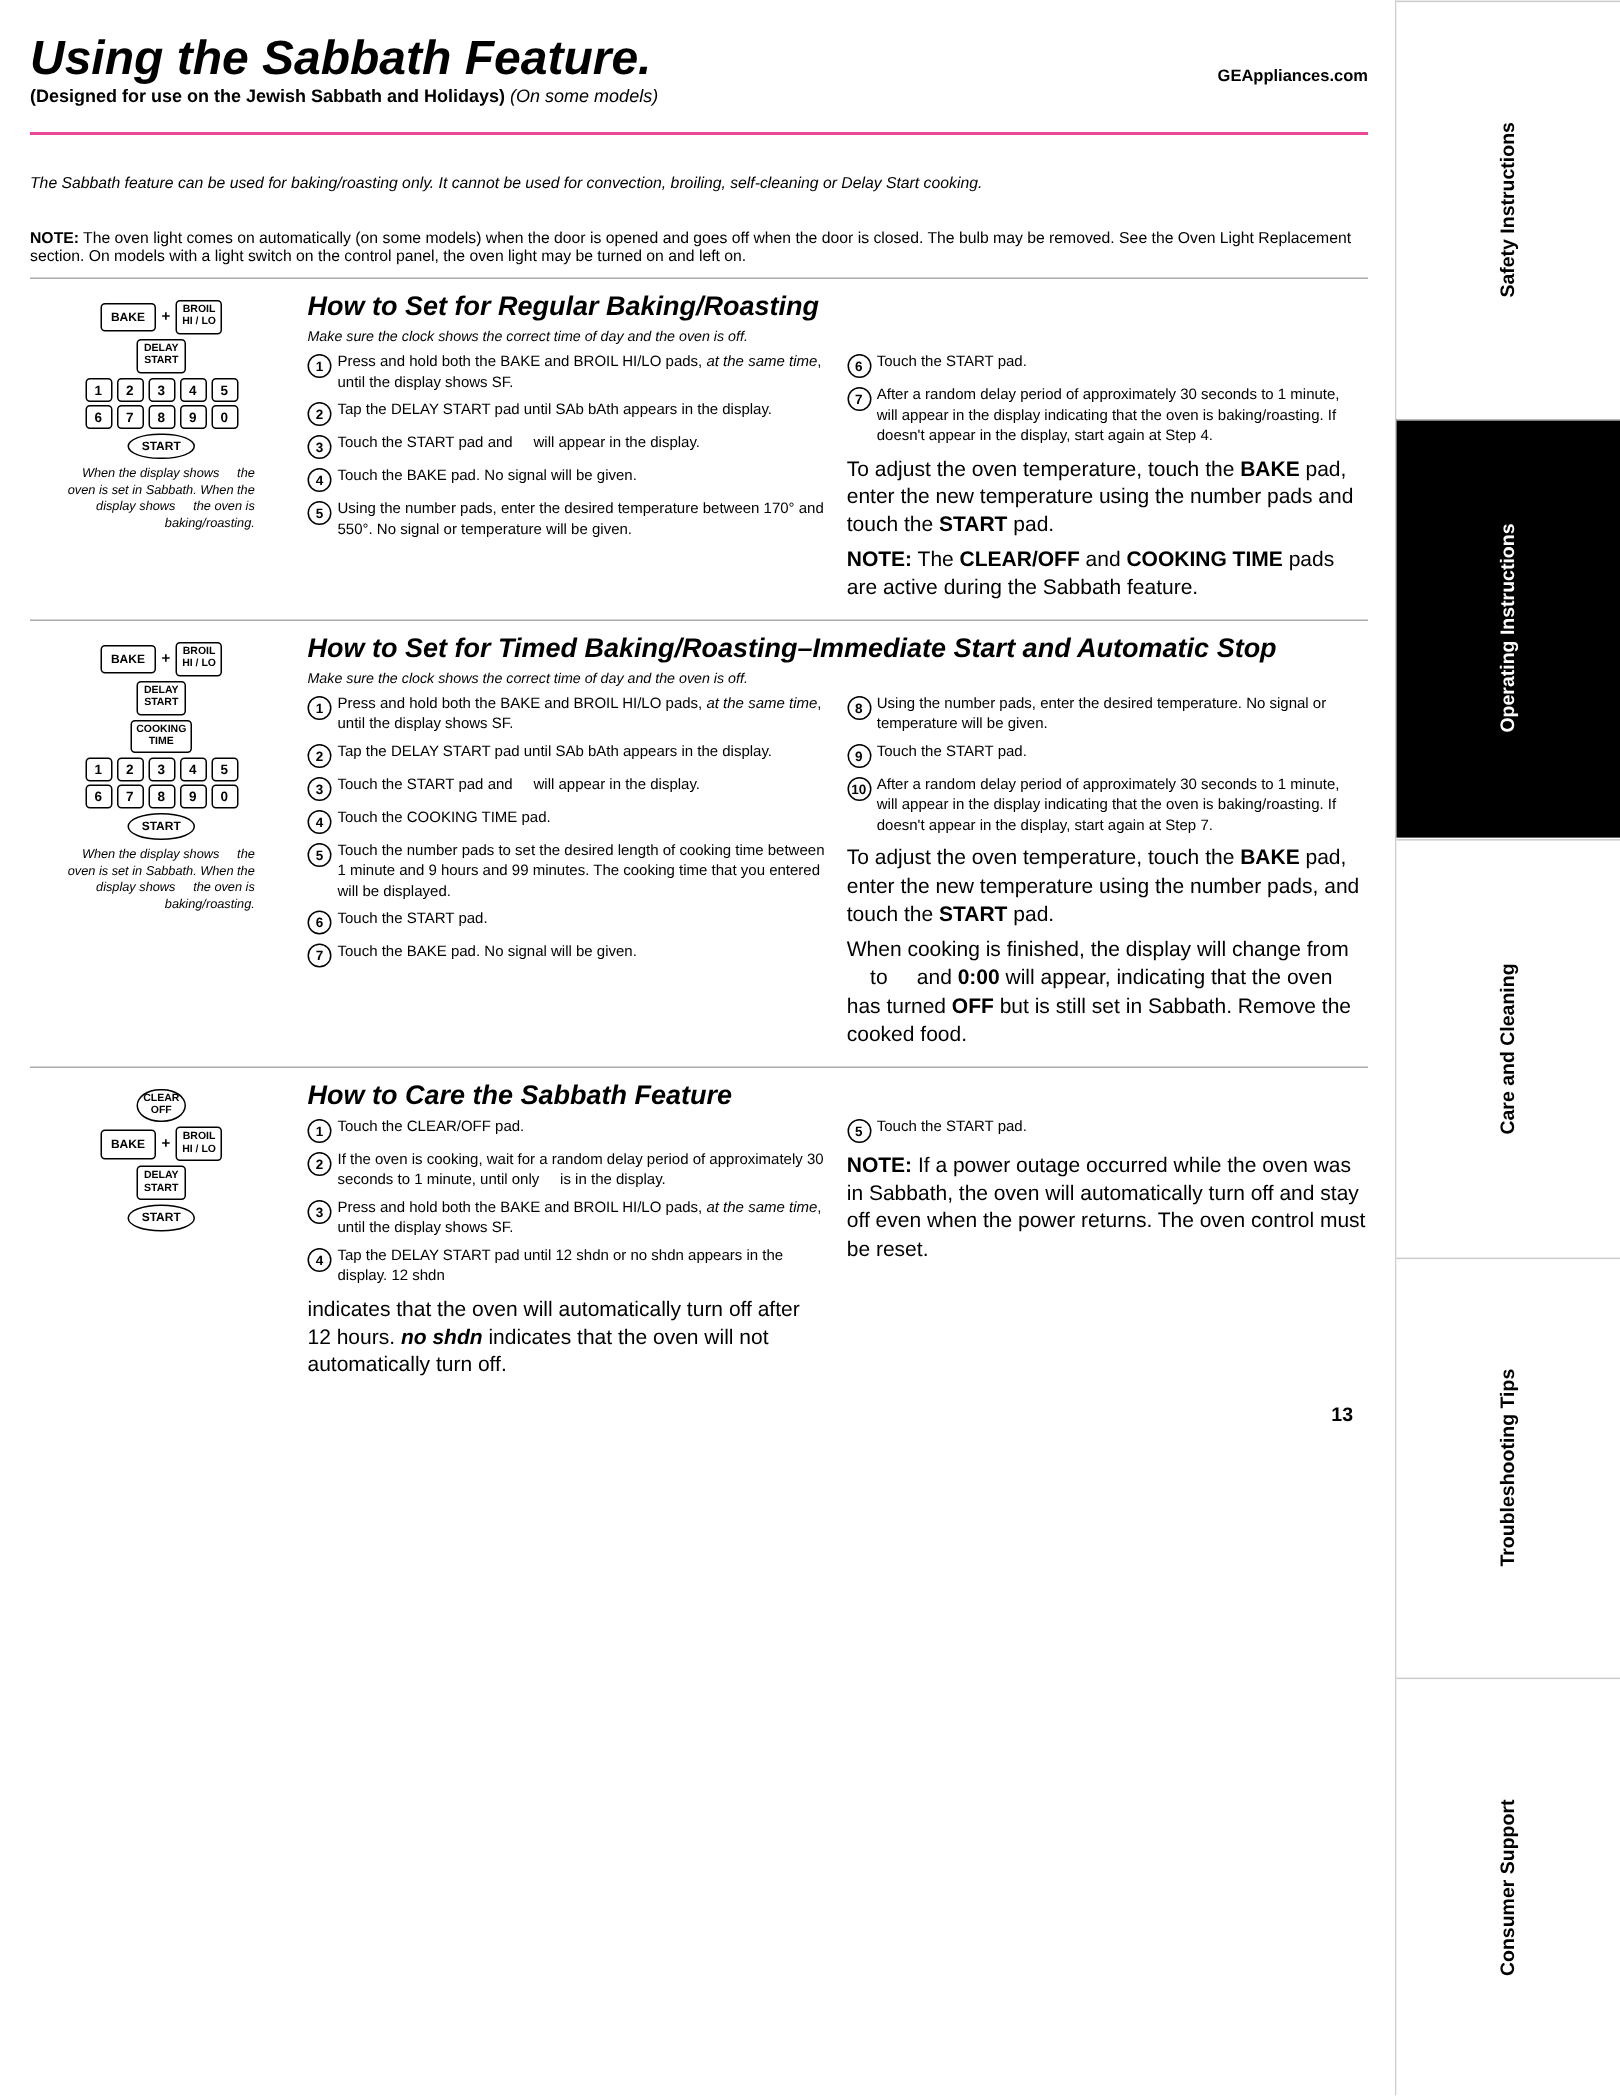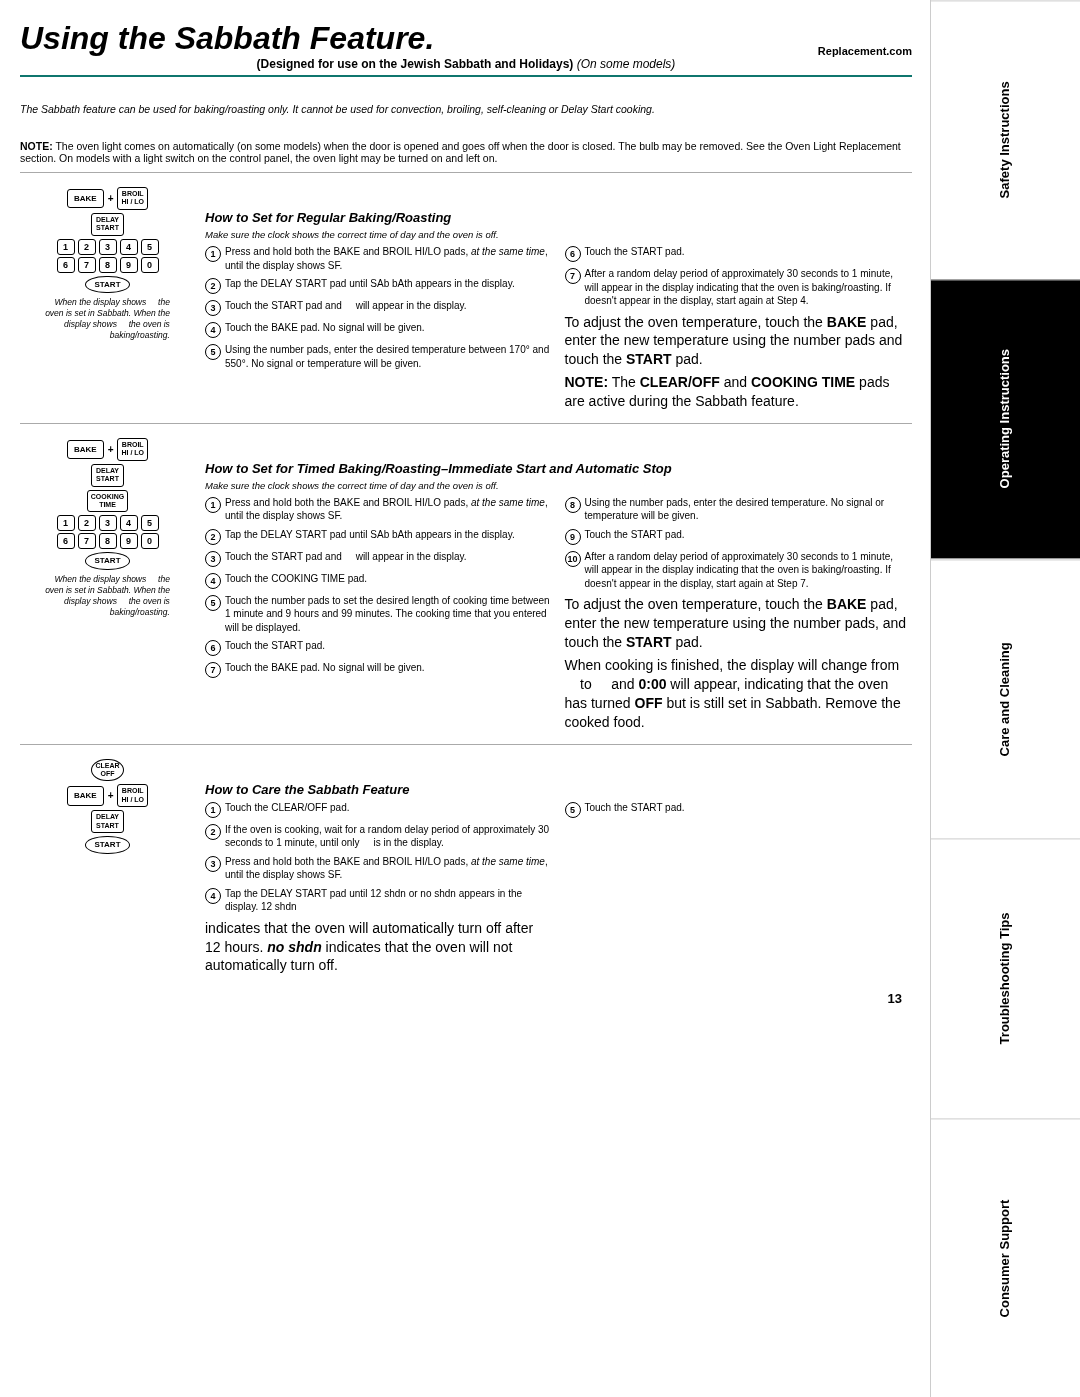--- a/index.html
+++ b/index.html
@@ -26,24 +26,23 @@
     }
     .right-sidebar {
       width: 150px;
       background: #fff;
       display: flex;
       flex-direction: column;
       border-left: 1px solid #ccc;
     }
     
     .page-header {
-      border-bottom: 2px solid #0f766e;
+      border-bottom: 2px solid #ec4899;
       margin-bottom: 6px;
-      padding-bottom: 4px;
-      text-align: center;
+      padding-bottom: 17px;
     }
     .title-row {
       display: flex;
       justify-content: space-between;
       align-items: flex-end;
     }
     .page-title {
       font-size: 32px;
       font-weight: bold;
       font-style: italic;
@@ -81,25 +80,24 @@
       display: flex;
       flex-direction: column;
       align-items: center;
     }
     .section-right {
       flex: 1;
       display: flex;
       flex-direction: column;
     }
     .section-heading {
-      font-size: 13px;
+      font-size: 18px;
       font-weight: bold;
       font-style: italic;
       margin-bottom: 4px;
-      margin-top: 29px;
     }
     .section-note {
       font-size: 9.5px;
       font-style: italic;
       margin-bottom: 5px;
     }
     .two-col {
       display: flex;
       gap: 12px;
     }
@@ -230,21 +228,21 @@
   </style>
 </head>
 <body>
 
 <div class="page-wrapper">
   <div class="main-content">
 
     <div class="page-header">
       <div class="title-row">
         <div class="page-title">Using the Sabbath Feature.</div>
-        <div class="ge-url">Replacement.com</div>
+        <div class="ge-url">GEAppliances.com</div>
       </div>
       <div class="subtitle">
         <b>(Designed for use on the Jewish Sabbath and Holidays)</b>
         <span>(On some models)</span>
       </div>
     </div>
 
     <div class="intro-text">The Sabbath feature can be used for baking/roasting only. It cannot be used for convection, broiling, self-cleaning or Delay Start cooking.</div>
     <div class="intro-note">
       <b>NOTE:</b> The oven light comes on automatically (on some models) when the door is opened and goes off when the door is closed. The bulb may be removed. See the Oven Light Replacement section. On models with a light switch on the control panel, the oven light may be turned on and left on.
@@ -455,20 +453,21 @@
               <div class="step-num">4</div>
               <div class="step-text">Tap the <b>DELAY START</b> pad until <b>12 shdn</b> or <b>no shdn</b> appears in the display. <b>12 shdn</b></div>
             </div>
             <div class="note-text">indicates that the oven will automatically turn off after 12 hours. <b><i>no shdn</i></b> indicates that the oven will not automatically turn off.</div>
           </div>
           <div class="col-right">
             <div class="step">
               <div class="step-num">5</div>
               <div class="step-text">Touch the <b>START</b> pad.</div>
             </div>
+            <div class="note-text"><b>NOTE:</b> If a power outage occurred while the oven was in Sabbath, the oven will automatically turn off and stay off even when the power returns. The oven control must be reset.</div>
           </div>
         </div>
       </div>
     </div>
 
     <div class="page-number">13</div>
   </div>
 
   <div class="right-sidebar">
     <div class="sidebar-tabs">

